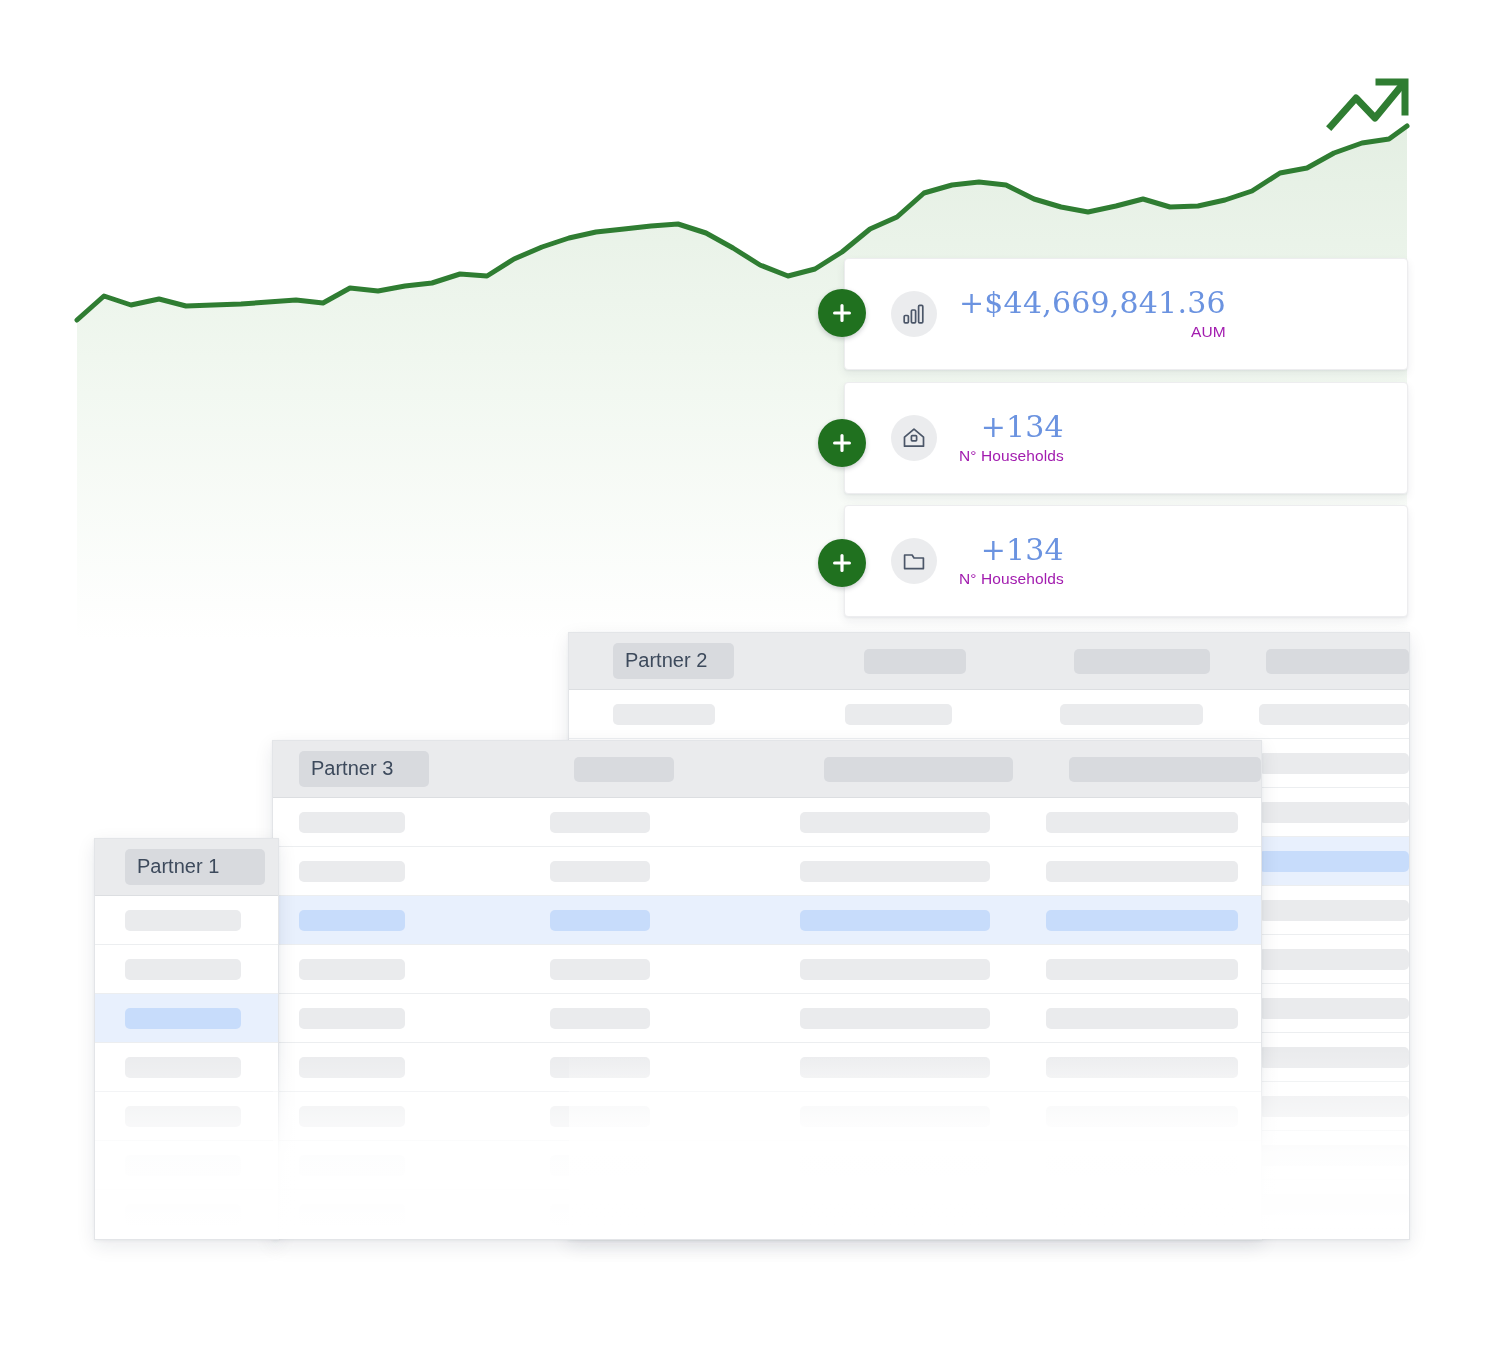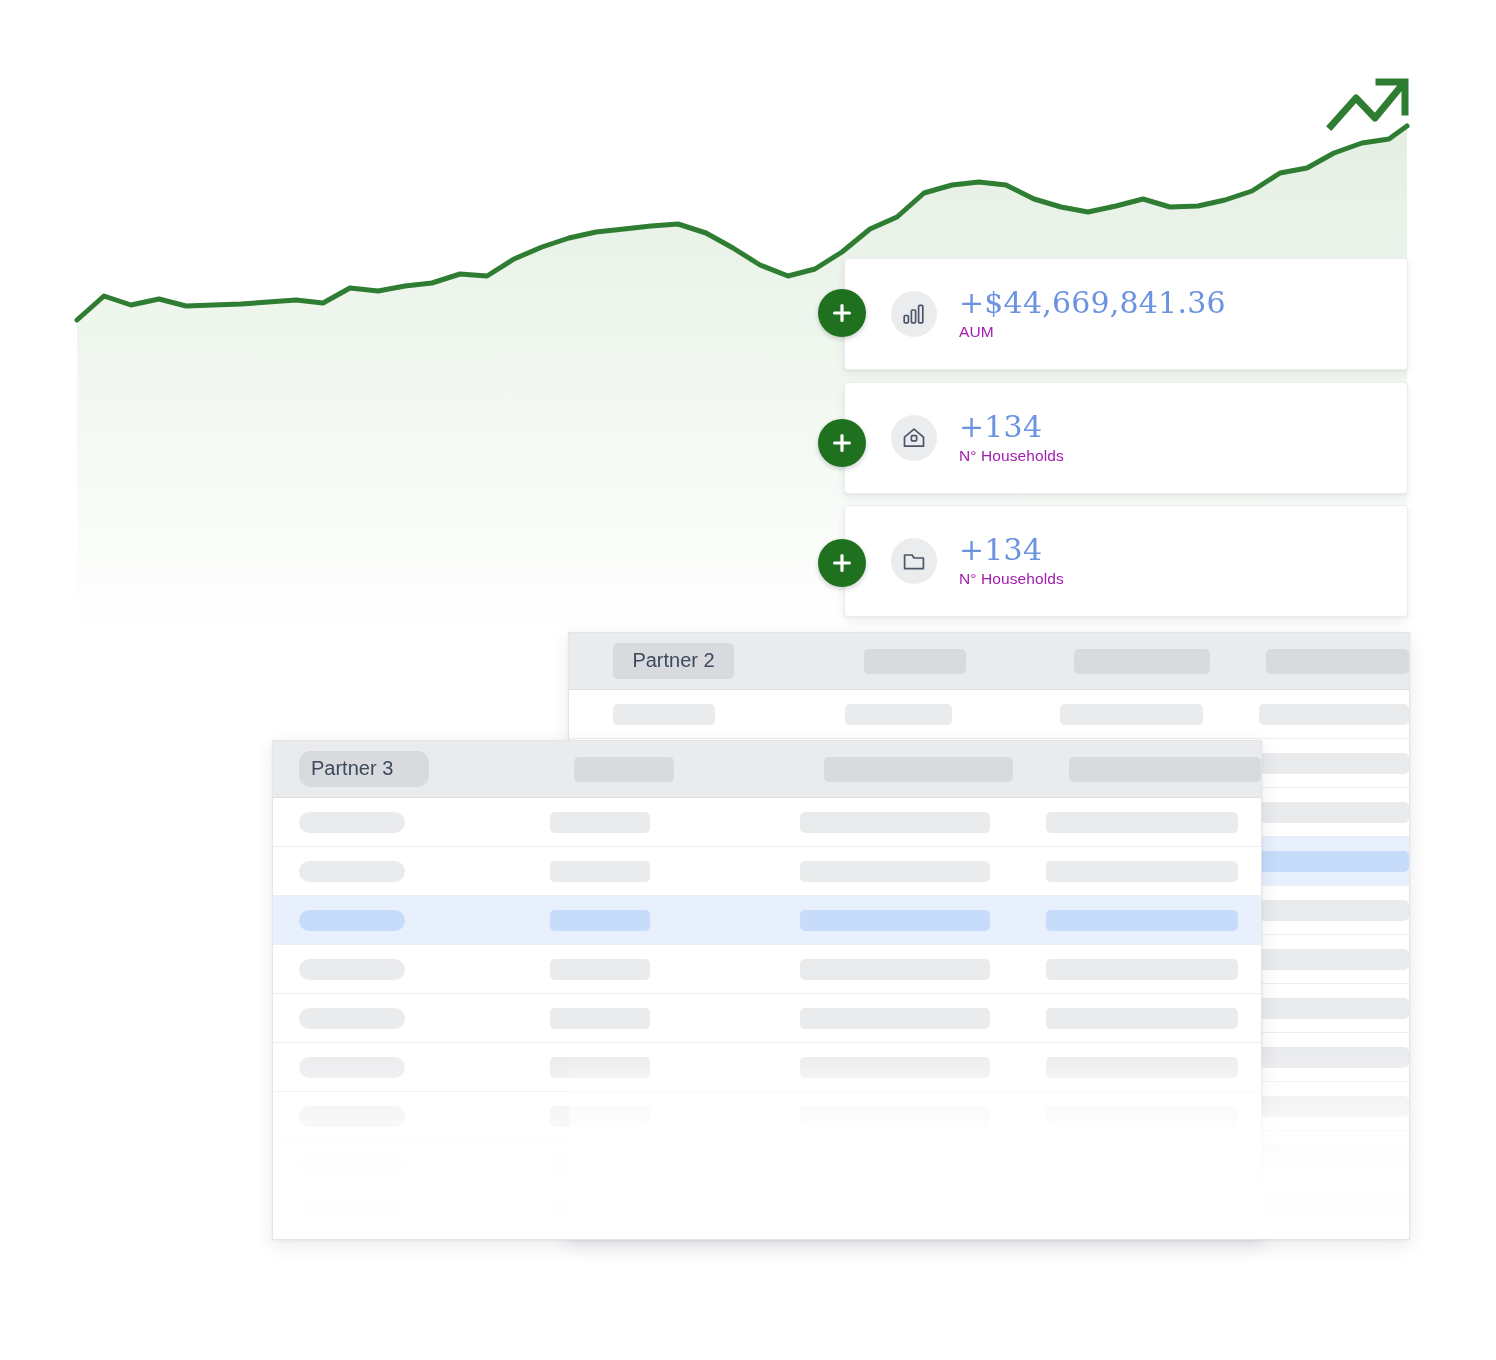--- a/index.html
+++ b/index.html
@@ -35,21 +35,21 @@
   }
   .plus.p1{top:31px;}
   .plus.p2{top:161px;}
   .plus.p3{top:281px;}
   .plus svg{display:block;}
   .card-ico{
     width:46px;height:46px;border-radius:50%;background:#ebecee;
     display:flex;align-items:center;justify-content:center;
     margin-left:46px;flex:0 0 auto;
   }
-  .card-txt{margin-left:22px;display:flex;flex-direction:column;justify-content:center;}
+  .card-txt{margin-left:22px;display:flex;flex-direction:column;justify-content:center;text-align:right;}
   .card-val{
     font-family:"DejaVu Serif", serif;
     font-size:30px;color:#6b93e0;line-height:1.05;letter-spacing:.2px;
   }
   .card-lab{font-size:15.5px;color:#a21caf;margin-top:5px;letter-spacing:.1px;}
 
   
   .ptable{
     position:absolute;
     background:#ffffff;
@@ -76,27 +76,27 @@
   .fade{
     position:absolute;left:0;right:0;bottom:0;height:190px;
     background:linear-gradient(180deg,rgba(255,255,255,0) 0%,rgba(255,255,255,.92) 55%,#ffffff 100%);
     pointer-events:none;z-index:5;
   }
   
   #t1{left:94px;top:838px;width:183px;height:400px;}
   #t1 .c-a{margin-left:30px;width:116px;}
   
   #t2{left:568px;top:632px;width:840px;height:606px;}
-  #t2 .c-a{margin-left:44px;width:107px;text-align:center;}
+  #t2 .c-a{margin-left:44px;width:107px;}
   #t2 .c-b{margin-left:130px;width:112px;}
   #t2 .c-c{margin-left:108px;width:150px;}
   #t2 .c-d{margin-left:56px;width:158px;}
   
   #t3{left:272px;top:740px;width:988px;height:498px;}
-  #t3 .c-a{margin-left:26px;width:106px;border-radius:12px;}
+  #t3 .c-a{margin-left:26px;width:106px;}
   #t3 .c-b{margin-left:145px;width:100px;}
   #t3 .c-c{margin-left:150px;width:190px;}
   #t3 .c-d{margin-left:56px;width:192px;}
 </style>
 </head>
 <body>
 
 <div id="stage">
 
   <div class="chart-wrap">
@@ -313,14 +313,44 @@
         <div class="prow">
           <div class="cellbox c-a"></div>
           <div class="cellbox c-b"></div>
           <div class="cellbox c-c"></div>
           <div class="cellbox c-d"></div>
         </div>
       </div>
     <div class="fade"></div>
   </div>
 
+  <div class="ptable" id="t1">
+    <div class="phead">
+      <div class="pill c-a">Partner 1</div>
+    </div>
+    <div id="t1body">
+        <div class="prow">
+          <div class="cellbox c-a"></div>
+        </div>
+        <div class="prow">
+          <div class="cellbox c-a"></div>
+        </div>
+        <div class="prow hl">
+          <div class="cellbox c-a"></div>
+        </div>
+        <div class="prow">
+          <div class="cellbox c-a"></div>
+        </div>
+        <div class="prow">
+          <div class="cellbox c-a"></div>
+        </div>
+        <div class="prow">
+          <div class="cellbox c-a"></div>
+        </div>
+        <div class="prow">
+          <div class="cellbox c-a"></div>
+        </div>
+        <div class="prow"></div>
+      </div>
+    <div class="fade"></div>
+  </div>
 
 </div>
 
 </body></html>

